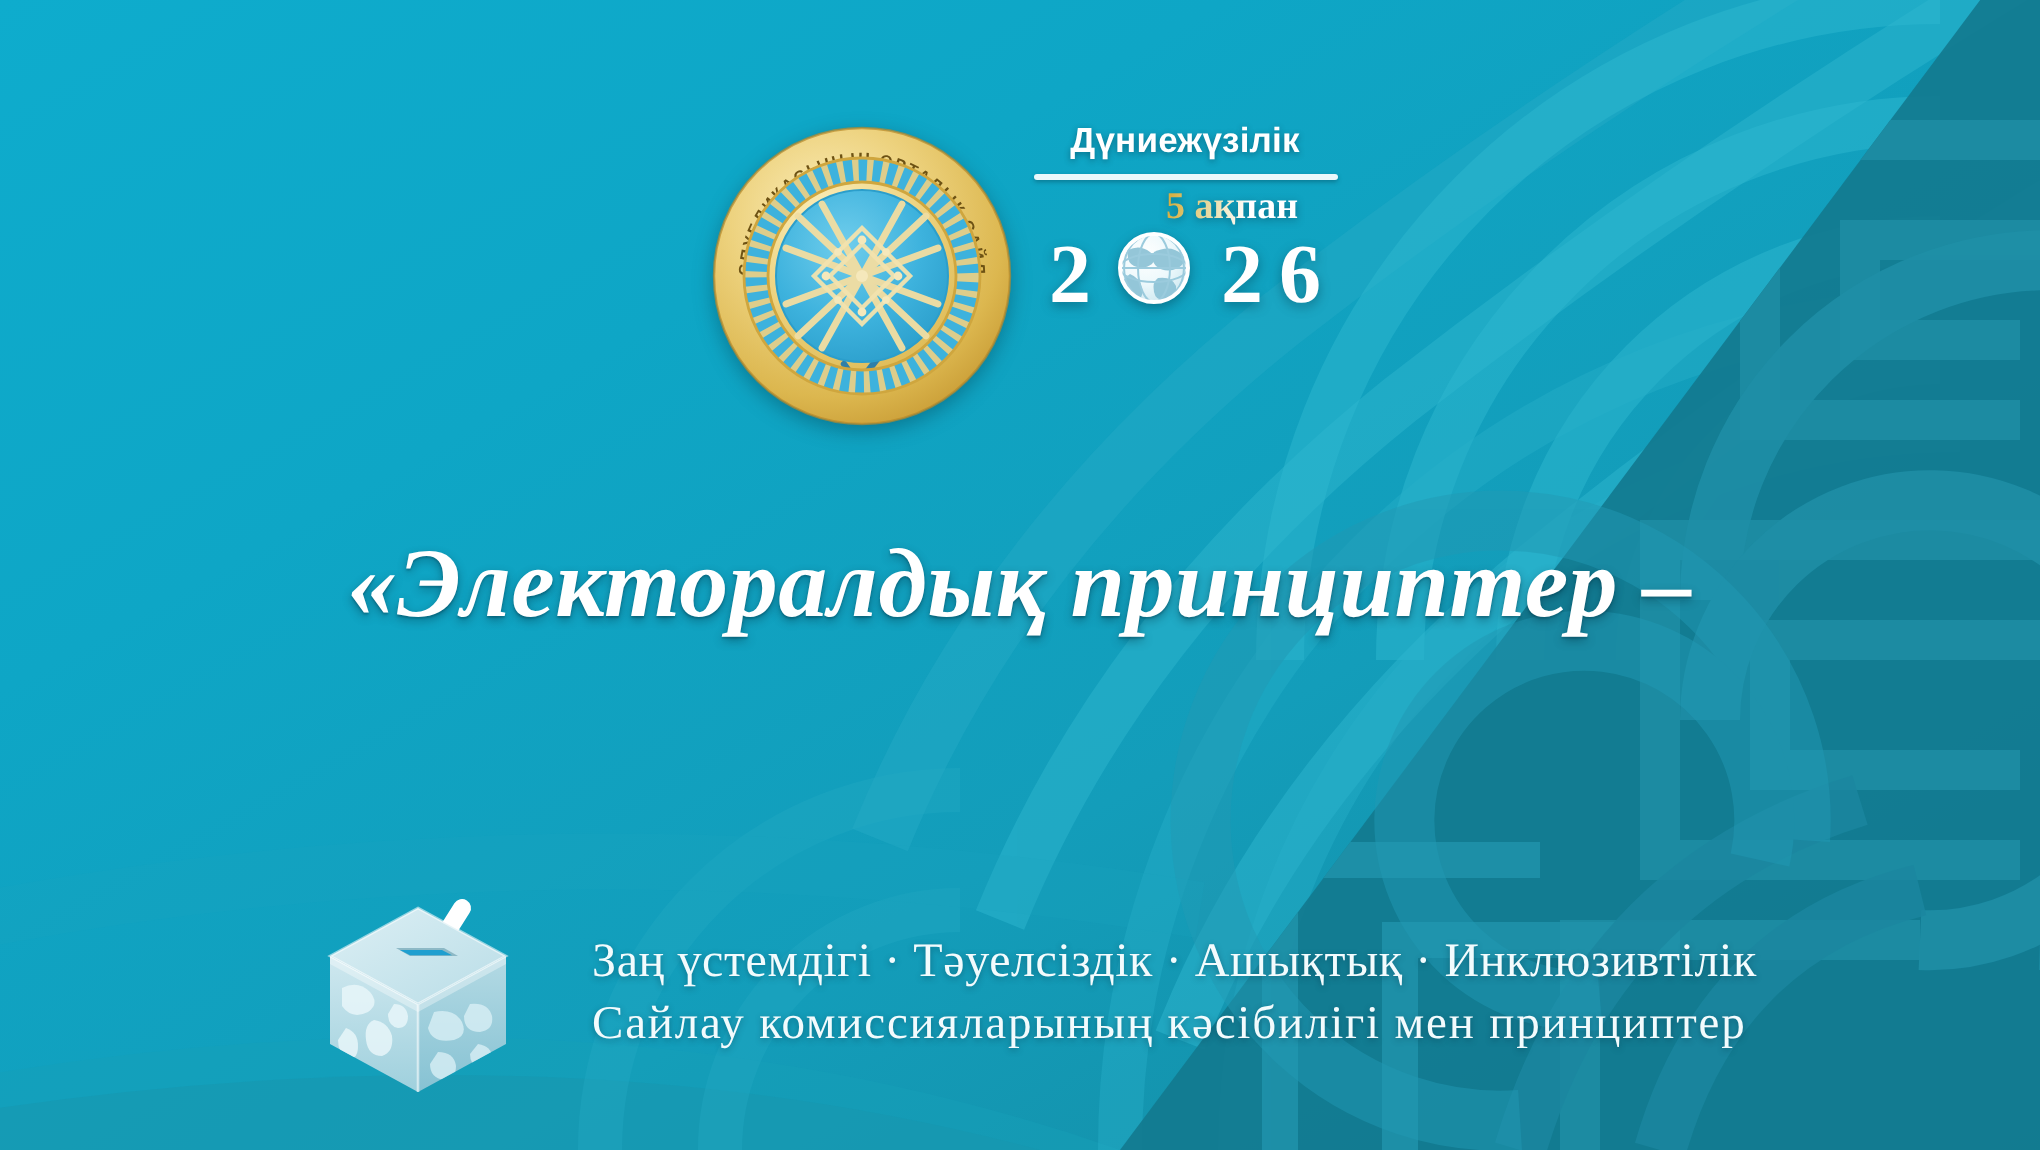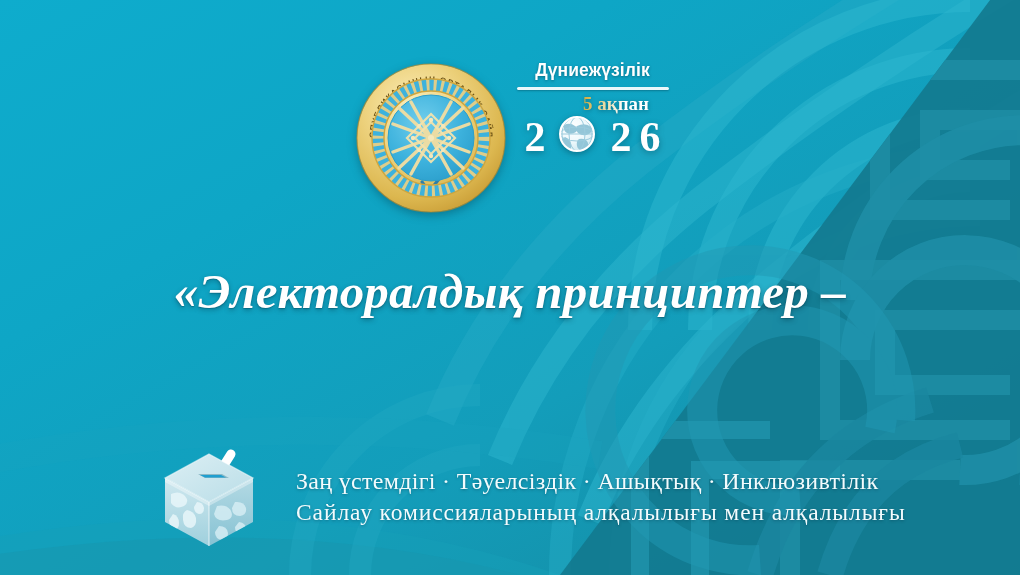--- a/index.html
+++ b/index.html
@@ -360,16 +360,16 @@
       <g fill="none" stroke="#ffffff" stroke-width="1.3" opacity=".55">
         <polygon points="52,12 96,36 52,60 8,36"></polygon>
         <line x1="52" y1="60" x2="52" y2="104"></line>
       </g>
       <polygon points="8,36 52,60 96,36 96,40 52,64 8,40" fill="#ffffff" opacity=".35"></polygon>
     </svg>
   </div>
 
   <div class="slogan">
     <div class="s1">Заң үстемдігі · Тәуелсіздік · Ашықтық · Инклюзивтілік</div>
-    <div class="s2">Сайлау  комиссияларының  алқалылығы  мен  алқалылығы</div>
+    <div class="s2">Сайлау  комиссияларының  кәсібилігі  мен  принциптер</div>
   </div>
 
 </div>
 
 </body></html>

